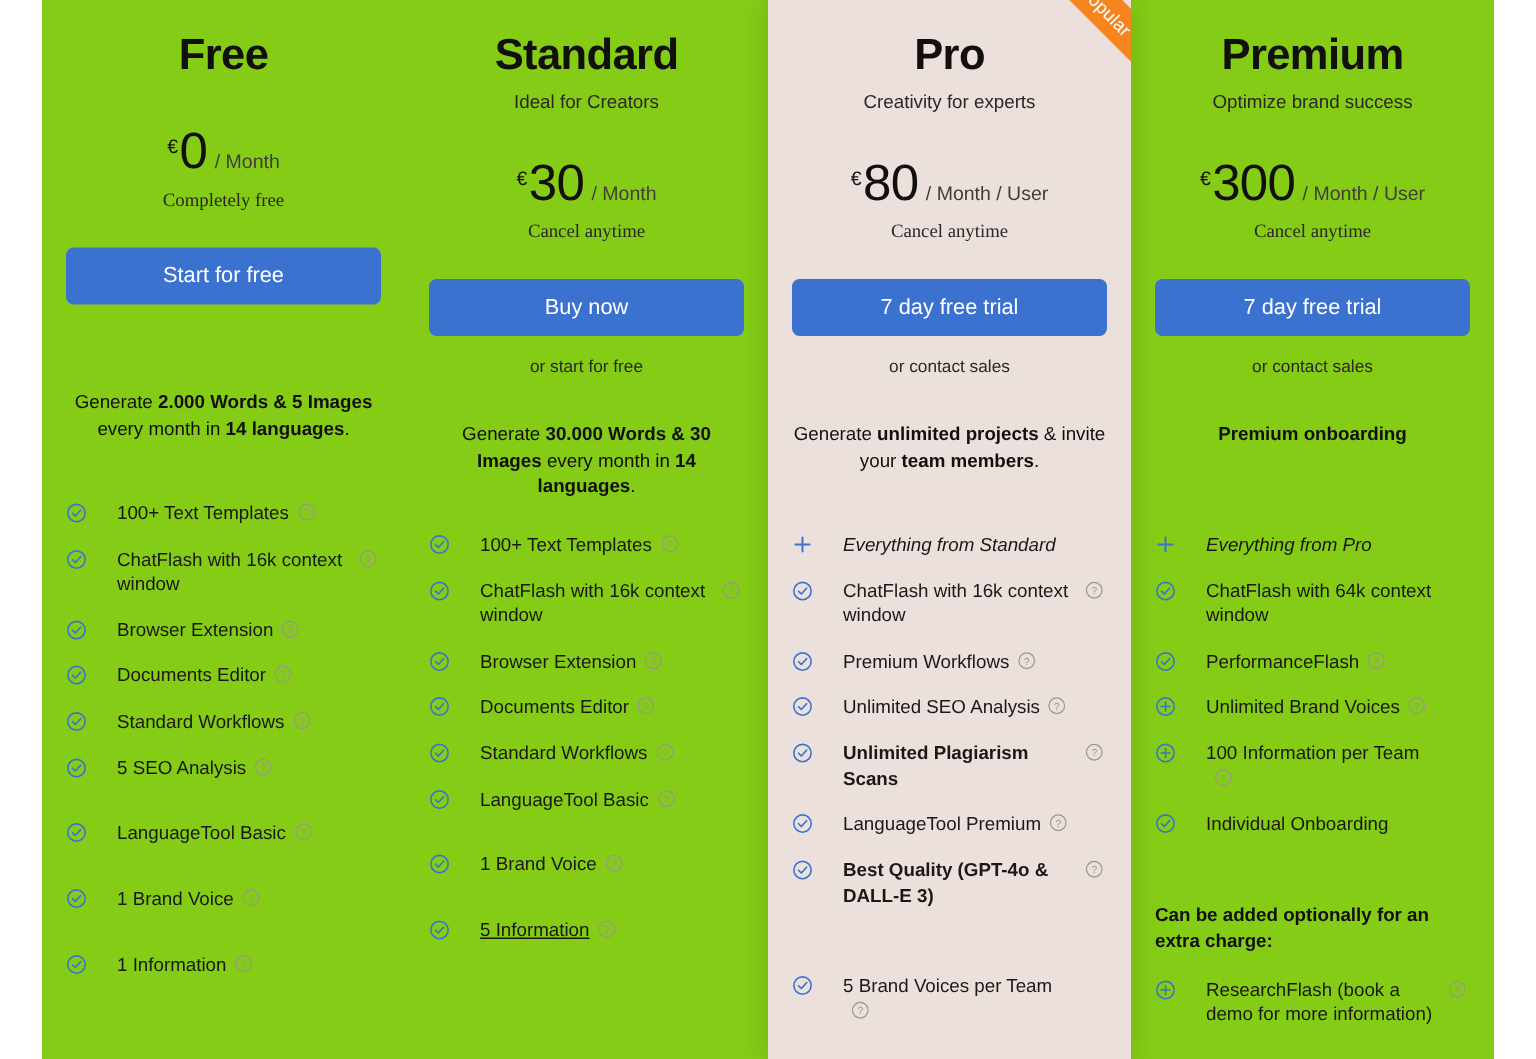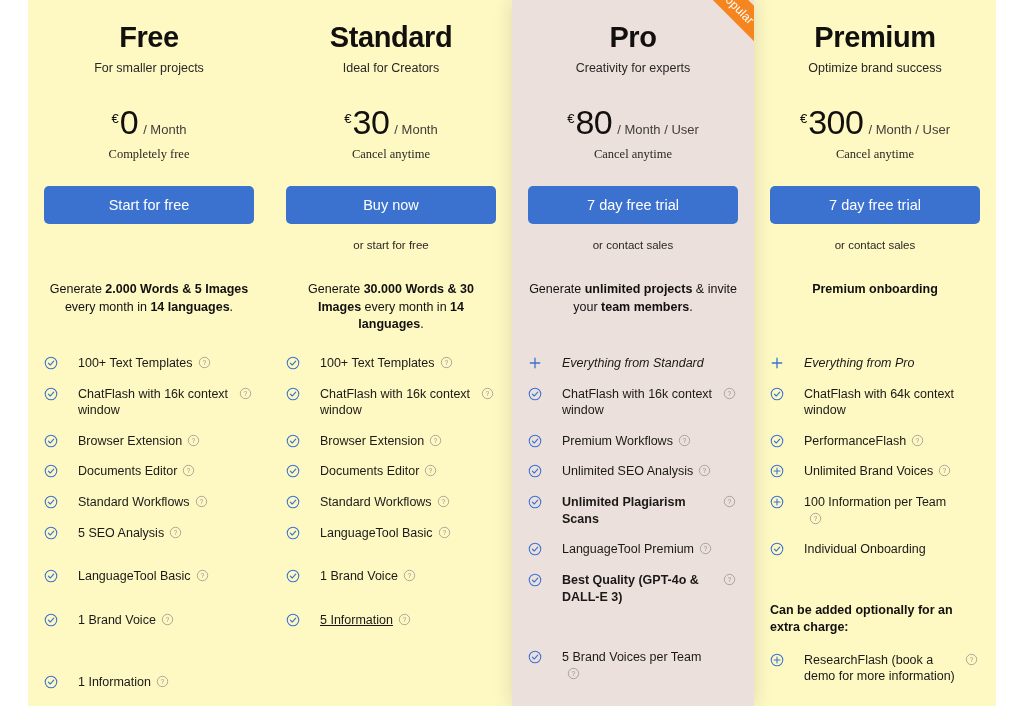--- a/index.html
+++ b/index.html
@@ -25,21 +25,21 @@
     top: 0;
     width: 968px;
     height: 706px;
     display: flex;
     align-items: stretch;
   }
 
   .col {
     position: relative;
     width: 242px;
-    background: #fef9c3;
+    background: #84cc16;
     padding: 22px 16px 0 16px;
     overflow: hidden;
   }
 
   .col.highlight {
     background: #ece0dd;
     box-shadow: 0 0 18px rgba(0,0,0,0.14);
     z-index: 5;
   }
 
@@ -190,21 +190,20 @@
     margin-top: 4px;
   }
 </style>
 </head>
 <body>
 
 <div id="pricing-root">
   <div class="table" id="table">
       <div class="col">
         <div class="plan-name">Free</div>
-        <div class="plan-tag">For smaller projects</div>
         <div class="price-row">
           <span class="cur">€</span>
           <span class="amt">0</span>
           <span class="per">/ Month</span>
         </div>
         <div class="price-note">Completely free</div>
         <button class="cta">Start for free</button>
         <div class="cta-sub"></div>
         <div class="summary">Generate <b>2.000 Words &amp; 5 Images</b> every month in <b>14 languages</b>.</div>
         <ul class="features">
@@ -282,21 +281,21 @@
           <li class="feat" style="margin-top: 27px;">
             <span class="ico"><svg viewBox="0 0 16 16" width="14" height="14">
                 <circle cx="8" cy="8" r="6.6" fill="none" stroke="#3b72d0" stroke-width="1.2"></circle>
                 <path d="M5 8.2 L7.1 10.3 L11.1 5.9" fill="none" stroke="#3b72d0" stroke-width="1.3" stroke-linecap="round" stroke-linejoin="round"></path>
               </svg></span>
             <span class="txt">1 Brand Voice<span class="help inline"><svg viewBox="0 0 16 16" width="13" height="13">
                   <circle cx="8" cy="8" r="6.4" fill="none" stroke="#9b9590" stroke-width="1"></circle>
                   <text x="8" y="11.4" font-size="8.4" fill="#9b9590" text-anchor="middle" font-family="Liberation Sans, sans-serif">?</text>
                 </svg></span></span>
           </li>
-          <li class="feat" style="margin-top: 45px; justify-content: center;">
+          <li class="feat" style="margin-top: 27px; justify-content: center;">
             <span class="ico"><svg viewBox="0 0 16 16" width="14" height="14">
                 <circle cx="8" cy="8" r="6.6" fill="none" stroke="#3b72d0" stroke-width="1.2"></circle>
                 <path d="M5 8.2 L7.1 10.3 L11.1 5.9" fill="none" stroke="#3b72d0" stroke-width="1.3" stroke-linecap="round" stroke-linejoin="round"></path>
               </svg></span>
             <span class="txt">1 Information<span class="help inline"><svg viewBox="0 0 16 16" width="13" height="13">
                   <circle cx="8" cy="8" r="6.4" fill="none" stroke="#9b9590" stroke-width="1"></circle>
                   <text x="8" y="11.4" font-size="8.4" fill="#9b9590" text-anchor="middle" font-family="Liberation Sans, sans-serif">?</text>
                 </svg></span></span>
           </li>
         </ul>

